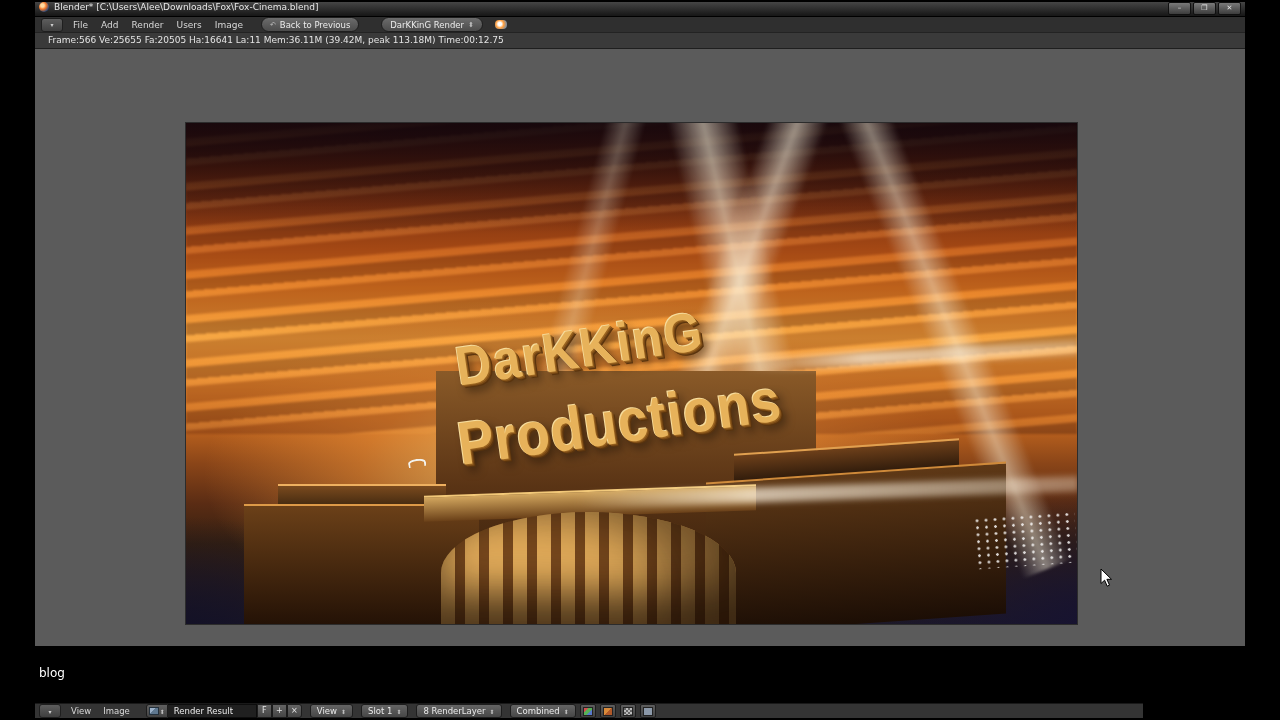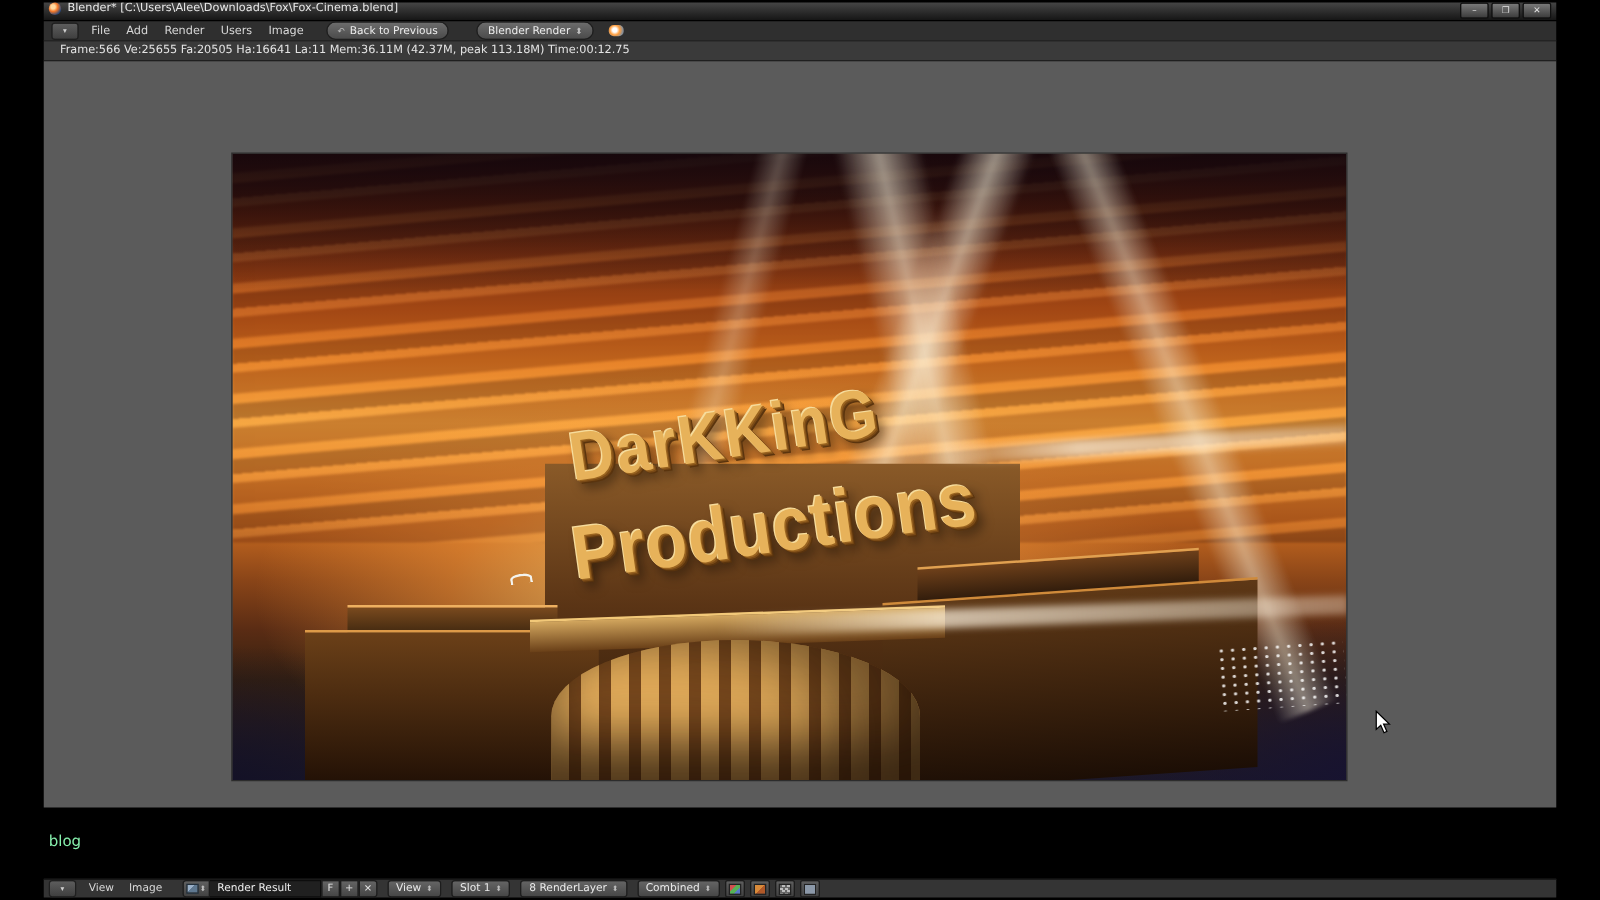--- a/index.html
+++ b/index.html
@@ -100,24 +100,24 @@
     border-radius:50% 50% 0 0;transform:rotate(-8deg);}
 
   .logo-text{position:absolute;font-family:"Liberation Sans",sans-serif;font-weight:bold;
     color:#e7b25a;transform-origin:left center;white-space:nowrap;
     text-shadow:-1px -1px 0 #f6dc9c, 1px 1px 0 #9a6420, 2px 2px 0 #7a4a16,
       3px 3px 0 #5a340e, 5px 6px 9px rgba(10,5,0,0.55);}
   .t1{left:270px;top:216px;font-size:49px;letter-spacing:2px;transform:rotate(-8.5deg) scaleY(1.12);}
   .t2{left:272px;top:290px;font-size:54px;letter-spacing:1px;transform:rotate(-8deg) scaleY(1.12);}
 
   
-  .watermark{position:absolute;left:39px;top:666px;color:#86efac;font-size:12px;}
-
-  
-  .bottom-header{position:absolute;left:35px;top:703px;width:1210px;height:15px;background:#343434;
+  .watermark{position:absolute;left:39px;top:666px;color:#ffffff;font-size:12px;}
+
+  
+  .bottom-header{position:absolute;left:35px;top:703px;width:1108px;height:15px;background:#343434;
     border-top:1px solid #191919;box-sizing:border-box;display:flex;align-items:center;
     padding:0 4px;font-size:8.5px;color:#dcdcdc;}
   .bh-menus{display:flex;gap:12px;margin-left:10px;}
   .db-group{display:flex;align-items:center;margin-left:16px;}
   .db-browse{width:20px;height:12px;background:linear-gradient(#606060,#424242);
     border:1px solid #1c1c1c;border-radius:3px 0 0 3px;display:flex;align-items:center;
     justify-content:center;gap:1px;}
   .db-browse .pic{width:8px;height:6px;background:linear-gradient(135deg,#9ab0c8 0 40%,#5f7890 40% 100%);
     border:1px solid #23303c;}
   .db-browse .arrow{font-size:6px;color:#c0c0c0;}
@@ -163,28 +163,28 @@
       <span class="menu-item">Add</span>
       <span class="menu-item">Render</span>
       <span class="menu-item">Users</span>
       <span class="menu-item">Image</span>
     </span>
     <span class="pill back-btn">
       <span class="arrow">↶</span>
       <span>Back to Previous</span>
     </span>
     <span class="pill engine-btn">
-      <span>Blender Render</span>
+      <span>DarKKinG Render</span>
       <span class="arrow">⬍</span>
     </span>
     <span class="blender-mark"></span>
   </div>
 
   <div class="status-strip">
-    <span>Frame:566 Ve:25655 Fa:20505 Ha:16641 La:11 Mem:36.11M (42.37M, peak 113.18M) Time:00:12.75</span>
+    <span>Frame:566 Ve:25655 Fa:20505 Ha:16641 La:11 Mem:36.11M (39.42M, peak 113.18M) Time:00:12.75</span>
   </div>
 
   <div class="viewport">
     <div class="render-image">
       <div class="cloud-streaks"></div>
       <div class="cloud-top"></div>
       <div class="beam b1"></div>
       <div class="beam b2"></div>
       <div class="beam b3"></div>
       <div class="beam b4"></div>

